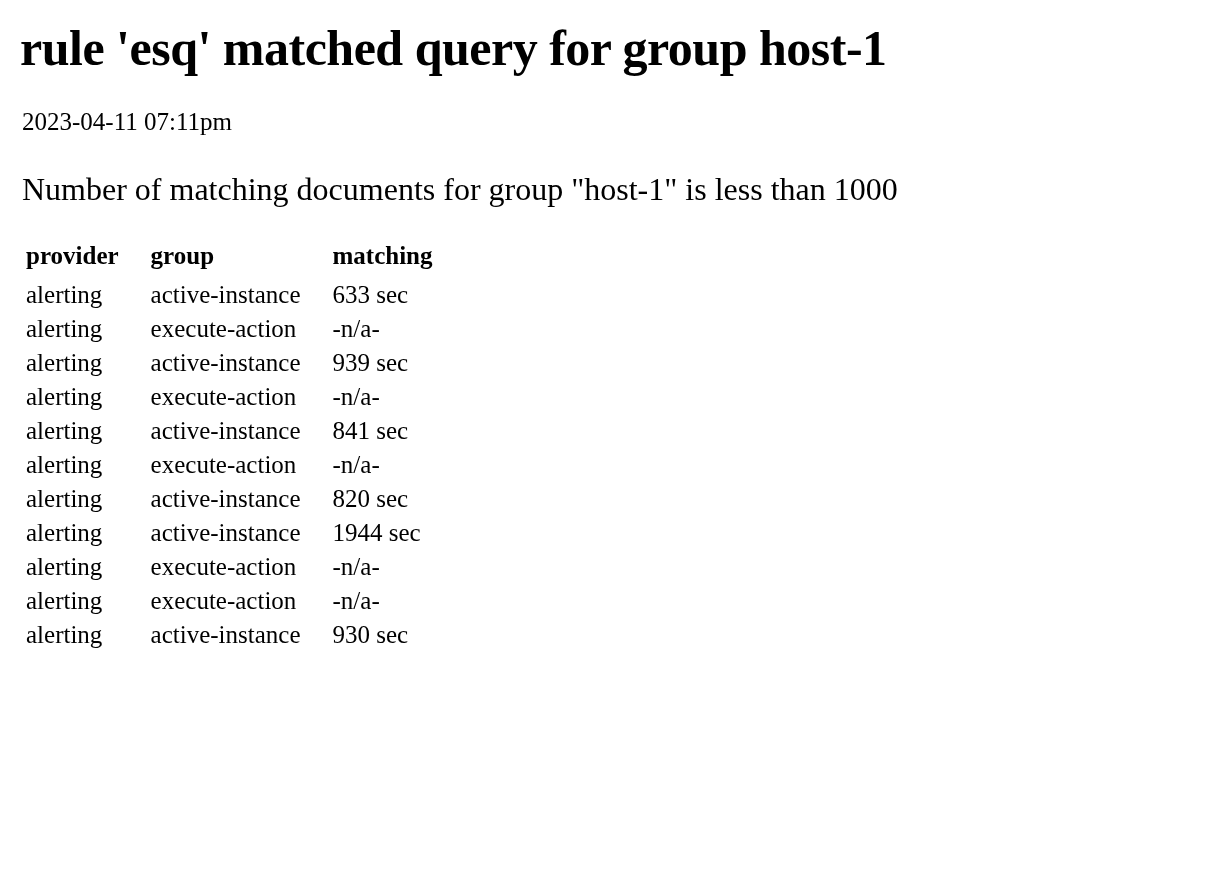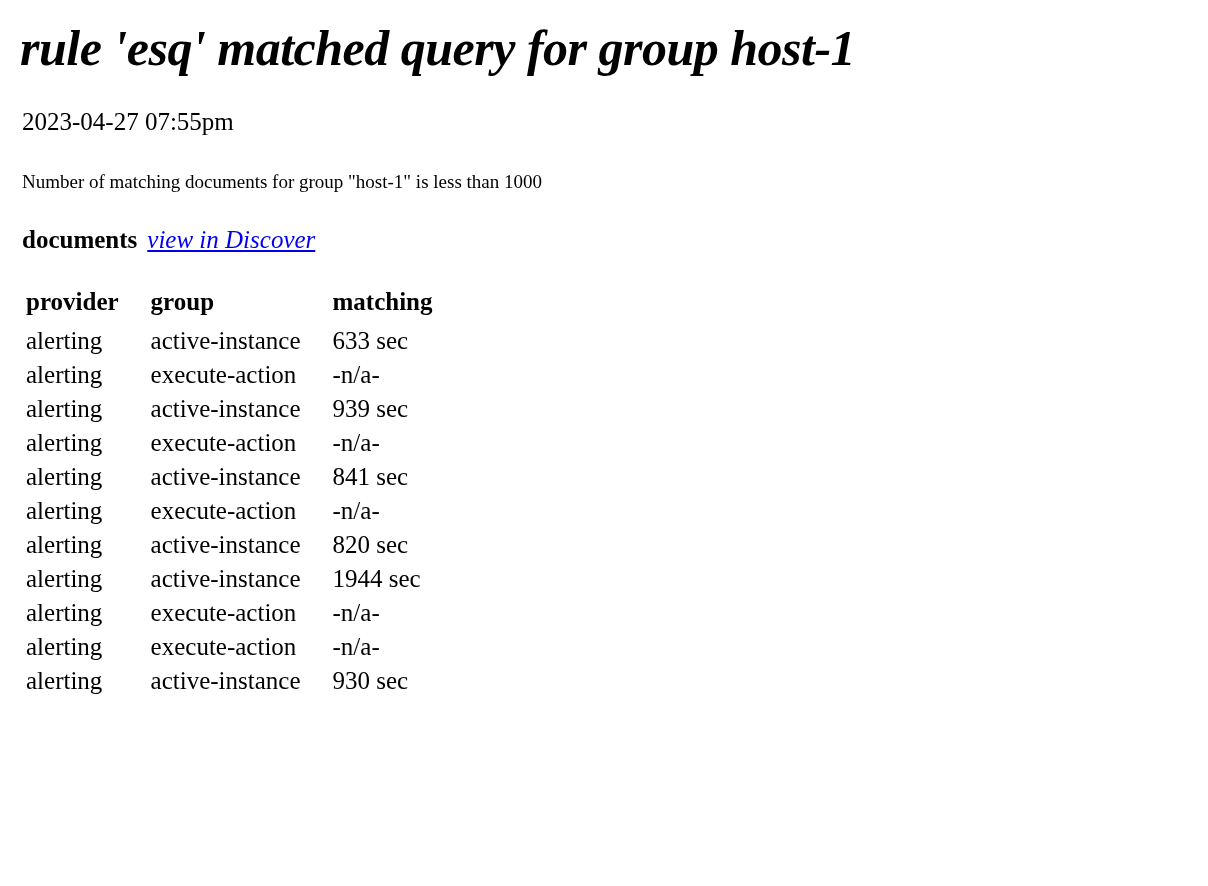--- a/index.html
+++ b/index.html
@@ -17,28 +17,27 @@
   .page {
     padding: 10px 20px 0 20px;
     box-sizing: border-box;
   }
   .alert-title {
     font-size: 50px;
     font-weight: bold;
     line-height: 1.15;
     margin: 10px 0 0 0;
     letter-spacing: -0.5px;
-    font-style: italic;
   }
   .timestamp {
     font-size: 25px;
     margin: 30px 0 0 2px;
   }
   .message {
-    font-size: 19px;
+    font-size: 32px;
     margin: 35px 0 0 2px;
   }
   .doc-line {
     font-size: 25px;
     margin: 33px 0 0 2px;
   }
   .doc-label {
     font-weight: bold;
   }
   .discover-link {
@@ -66,27 +65,24 @@
   }
   table.docs th.col-provider { padding-left: 6px; }
 </style>
 </head>
 <body>
 
 <div class="page">
 
   <h1 class="alert-title">rule 'esq' matched query for group host-1</h1>
 
-  <div class="timestamp">2023-04-27 07:55pm</div>
+  <div class="timestamp">2023-04-11 07:11pm</div>
 
   <div class="message">Number of matching documents for group "host-1" is less than 1000</div>
 
-  <div class="doc-line">
-    <span class="doc-label">documents</span><a class="discover-link" href="#">view in Discover</a>
-  </div>
 
   <table class="docs">
     <thead>
       <tr>
         <th class="col-provider">provider</th>
         <th>group</th>
         <th>matching</th>
       </tr>
     </thead>
     <tbody>

